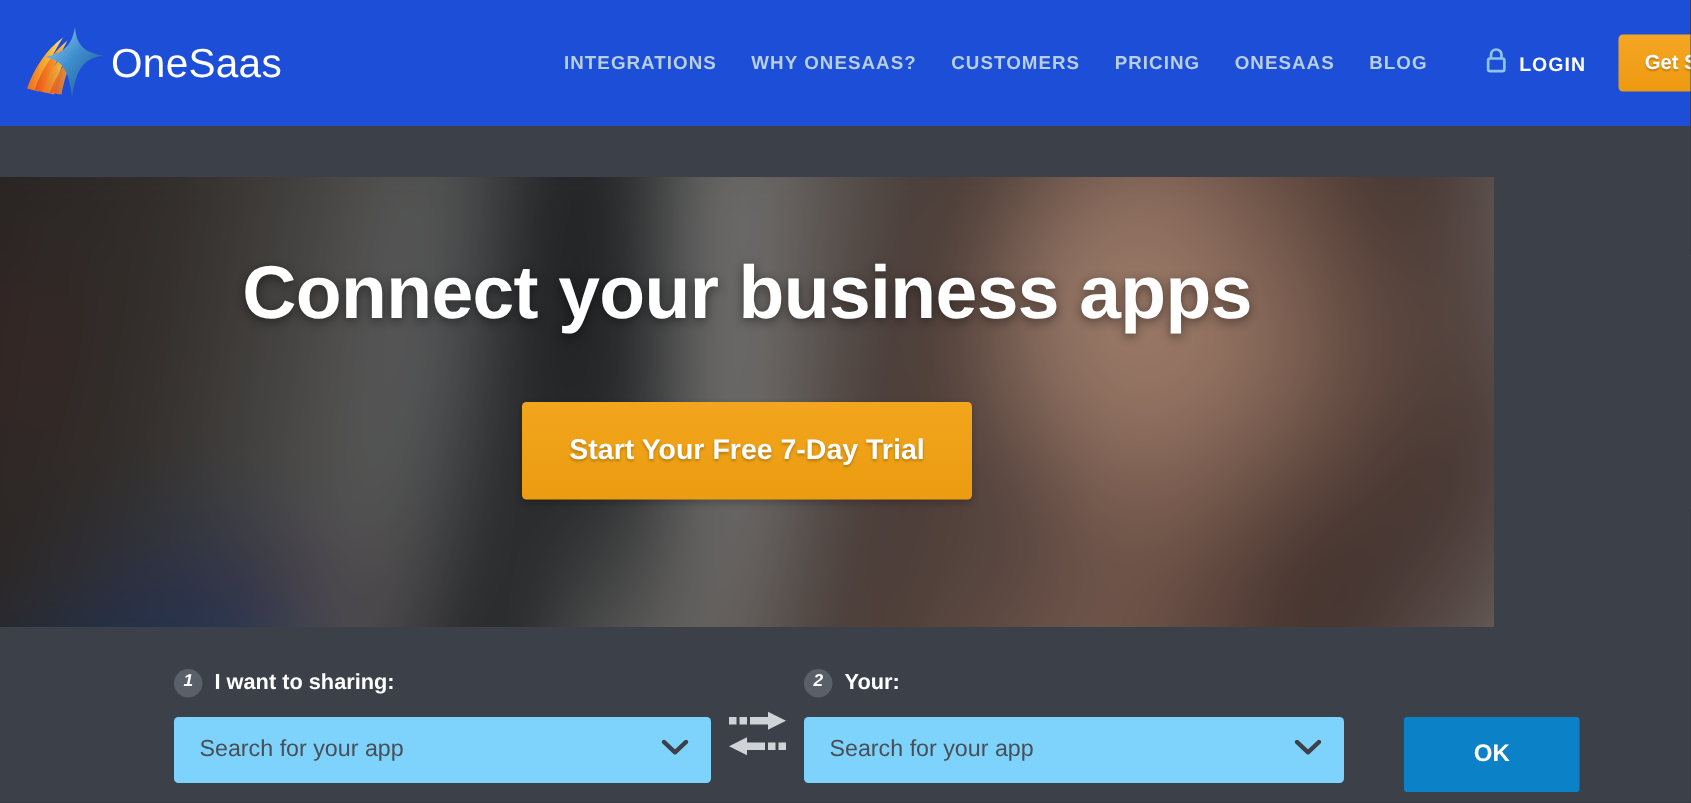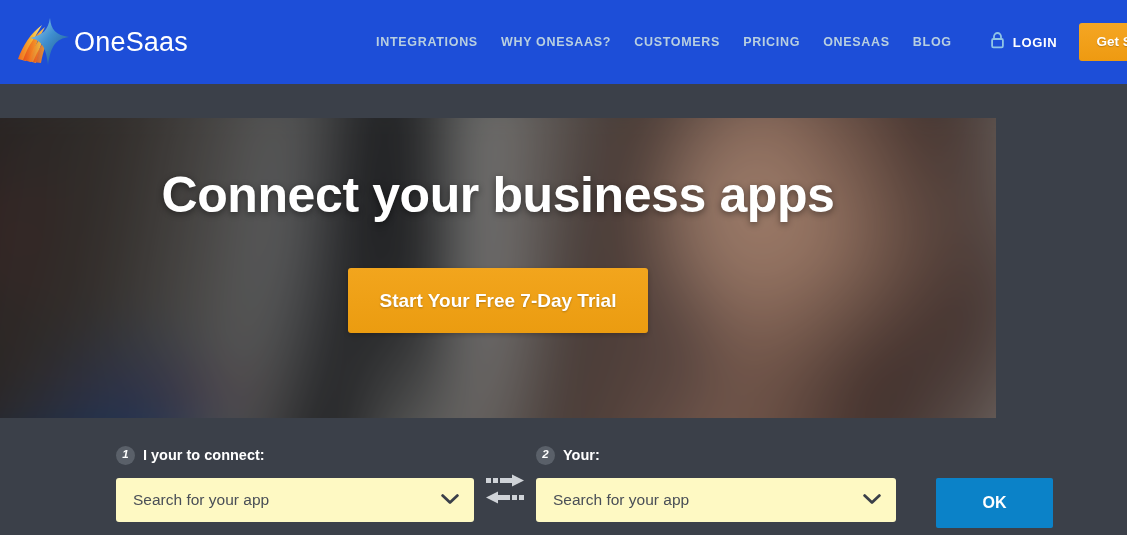--- a/index.html
+++ b/index.html
@@ -231,21 +231,21 @@
   .step-label {
     color: #ffffff;
     font-size: 14.5px;
     font-weight: bold;
     white-space: nowrap;
   }
 
   .select-box {
     margin-top: 10px;
     height: 44px;
-    background: #fef9c3;
+    background: #7dd3fc;
     border-radius: 3px;
     display: flex;
     align-items: center;
     justify-content: space-between;
     padding: 0 15px 0 17px;
     cursor: pointer;
     width: 100%;
     gap: 32px;
   }
   .select-value {
@@ -348,21 +348,21 @@
       <button class="hero-cta">Start Your Free 7-Day Trial</button>
     </div>
   </div>
 
   <div class="connect-bar">
     <div class="connect-inner">
 
       <div class="step-col first">
         <div class="step-head">
           <span class="step-badge">1</span>
-          <span class="step-label">I your to connect:</span>
+          <span class="step-label">I want to sharing:</span>
         </div>
         <div class="select-box">
           <span class="select-value">Search for your app</span>
           <span>
             <svg width="18" height="11" viewBox="0 0 18 11" aria-hidden="true">
               <path d="M1.6 1.6 L9 8.6 L16.4 1.6" fill="none" stroke="#3b4049" stroke-width="2.8" stroke-linecap="round" stroke-linejoin="round"></path>
             </svg>
           </span>
         </div>
       </div>

